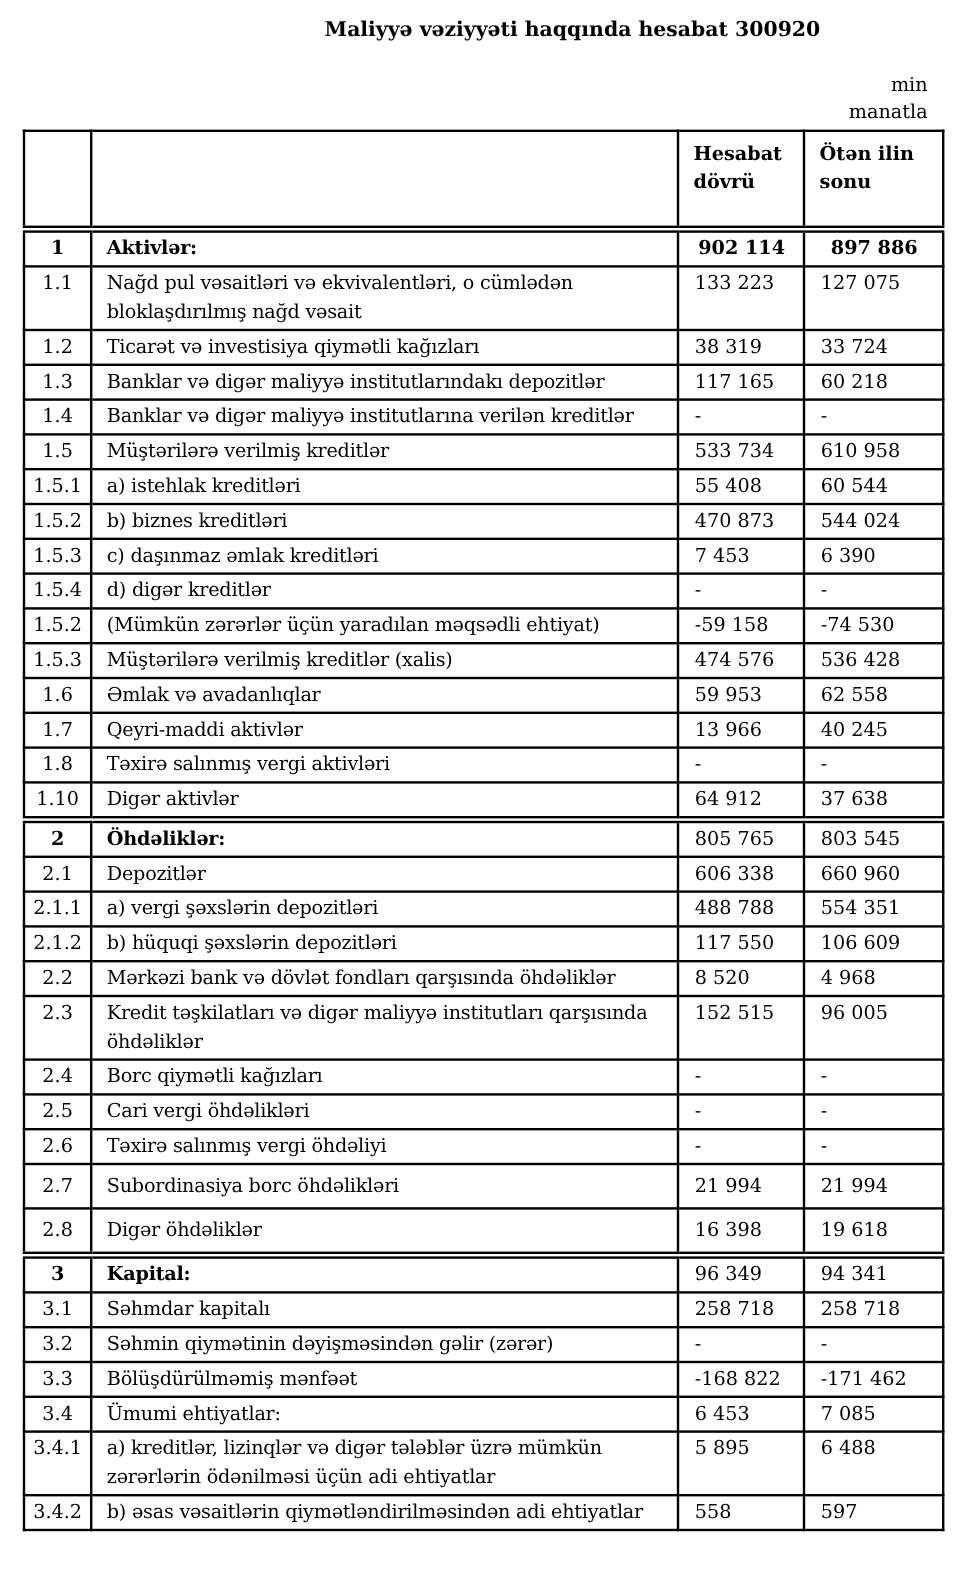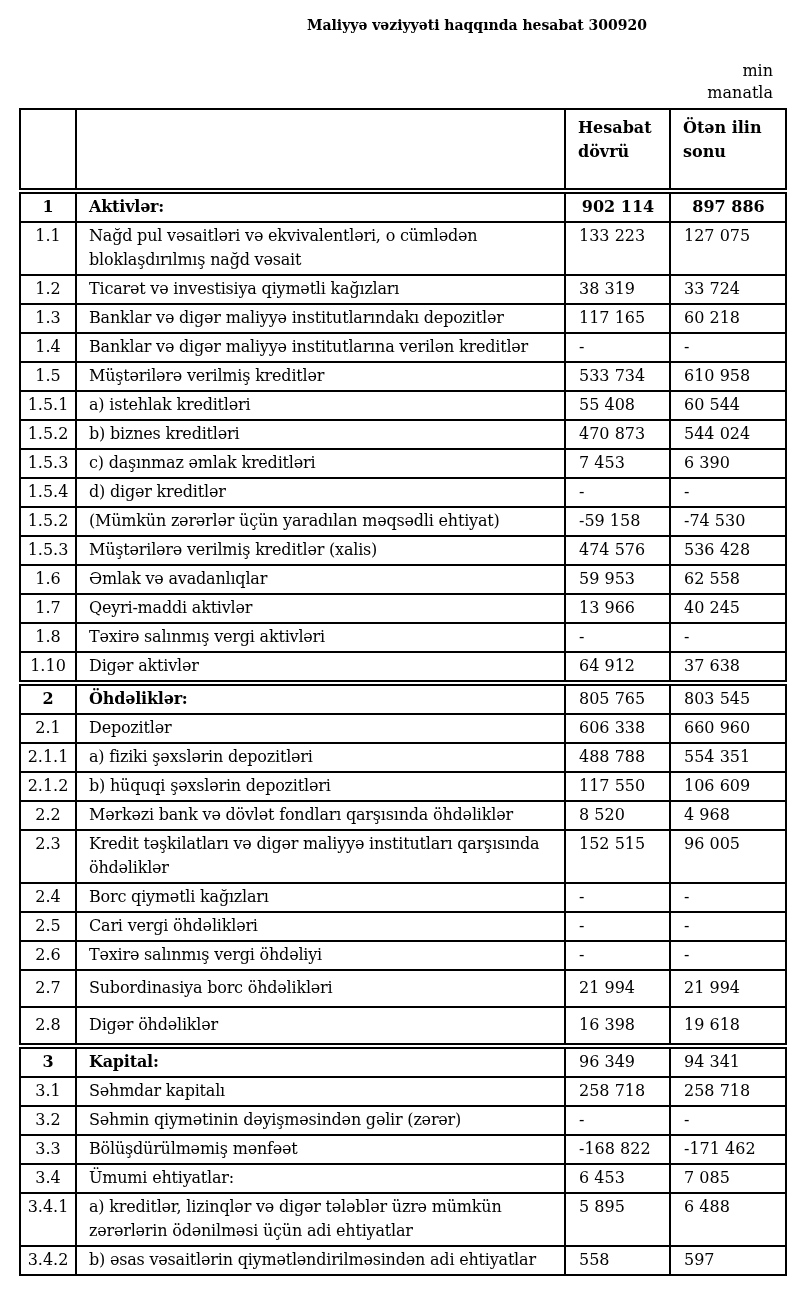--- a/index.html
+++ b/index.html
@@ -6,21 +6,21 @@
   body {
     width: 800px; height: 1312px;
     font-family: "DejaVu Serif", "Liberation Serif", serif;
     color: #000;
     position: relative;
   }
   .title {
     margin: 12px 0 0 154px;
     width: 646px;
     text-align: center;
-    font-size: 14px;
+    font-size: 17px;
     font-weight: bold;
     line-height: 26px;
   }
   .unit-note {
     margin: 22px 27px 4px 0;
     text-align: right;
     font-size: 16px;
     font-weight: normal;
     line-height: 22px;
     white-space: pre-line;
@@ -191,21 +191,21 @@
       <td class="val">803 545</td>
     </tr>
     <tr>
       <td class="no">2.1</td>
       <td class="label">Depozitlər</td>
       <td class="val">606 338</td>
       <td class="val">660 960</td>
     </tr>
     <tr>
       <td class="no">2.1.1</td>
-      <td class="label">a) fiziki şəxslərin depozitləri</td>
+      <td class="label">a) vergi şəxslərin depozitləri</td>
       <td class="val">488 788</td>
       <td class="val">554 351</td>
     </tr>
     <tr>
       <td class="no">2.1.2</td>
       <td class="label">b) hüquqi şəxslərin depozitləri</td>
       <td class="val">117 550</td>
       <td class="val">106 609</td>
     </tr>
     <tr>

